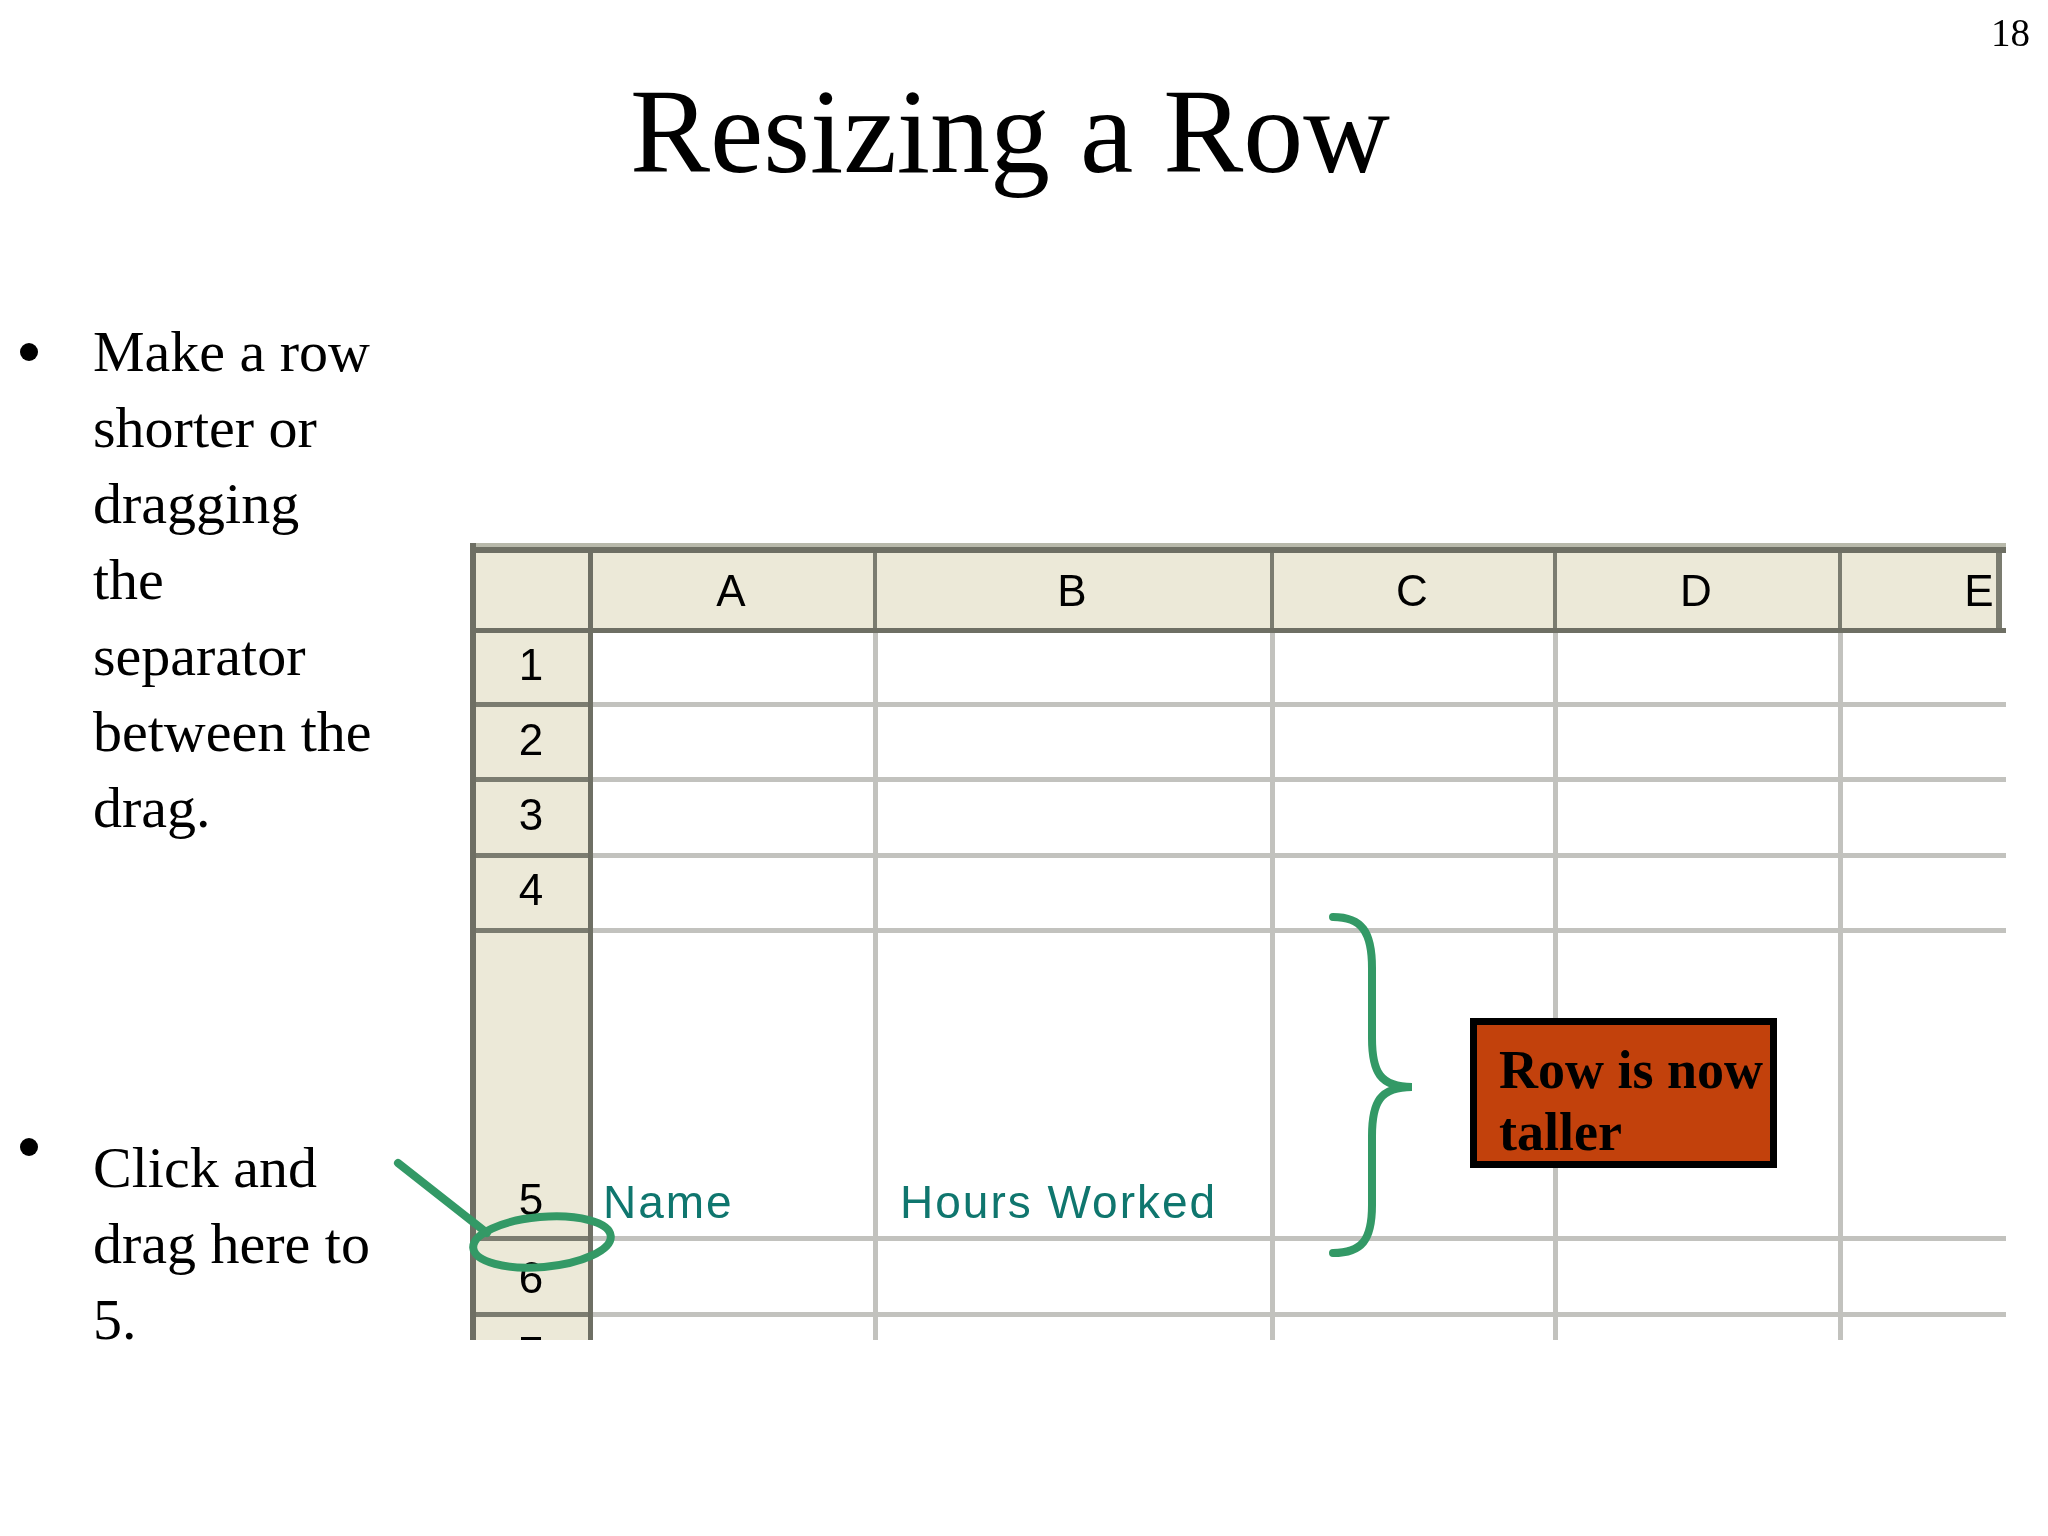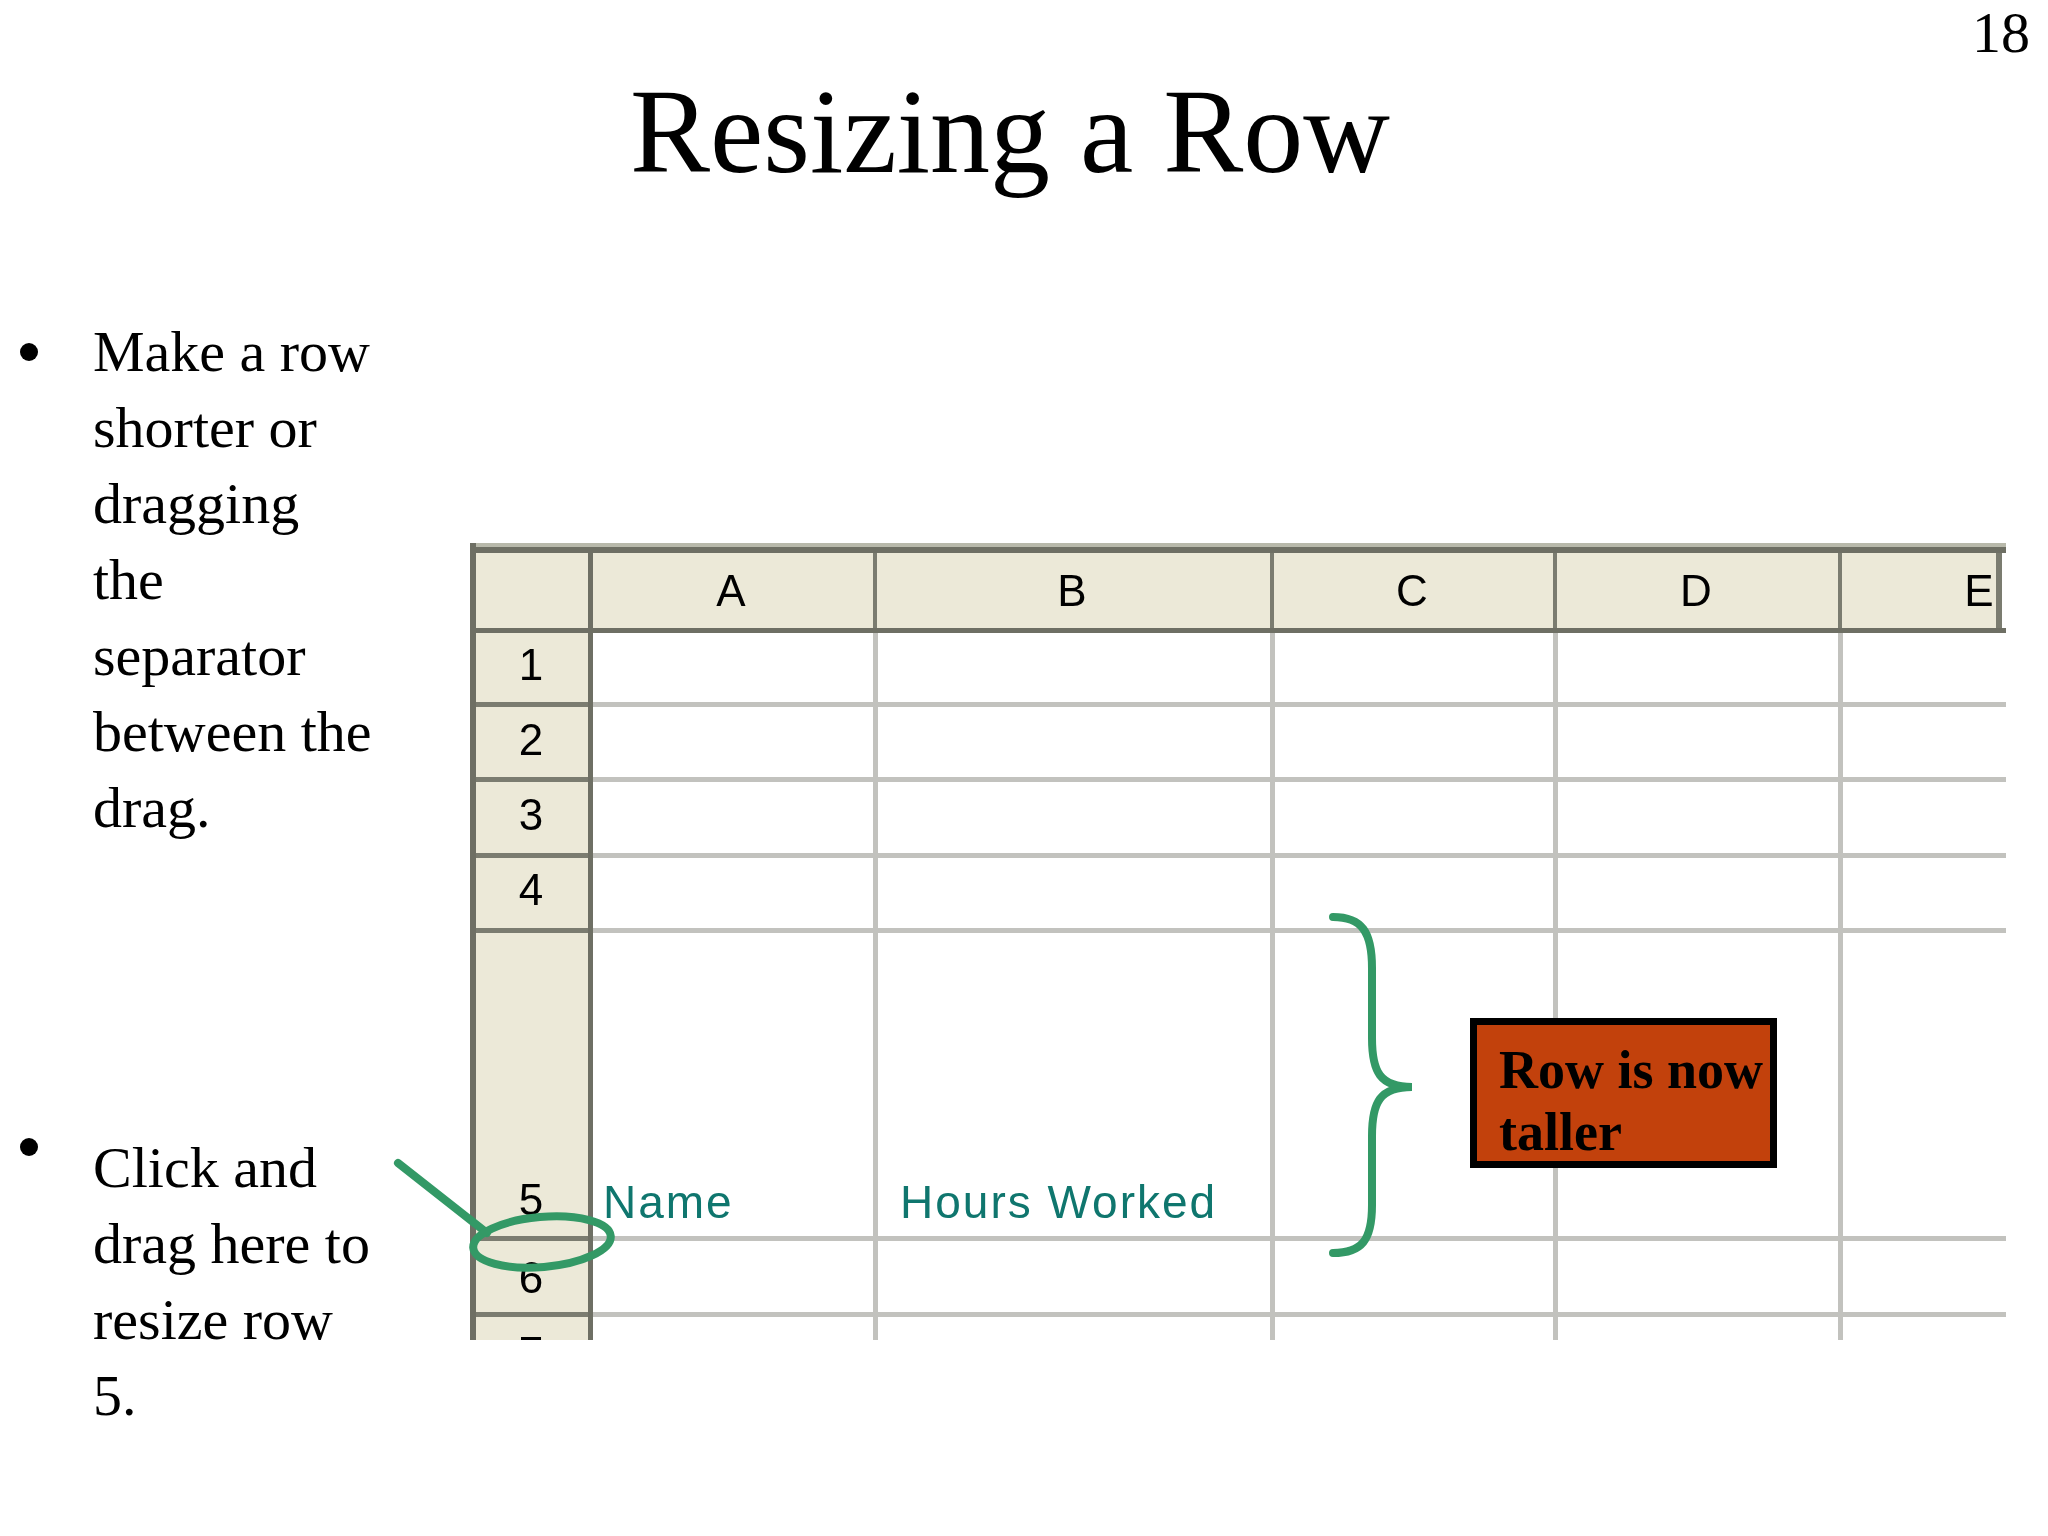--- a/index.html
+++ b/index.html
@@ -11,21 +11,21 @@
     --callout-border:#000000;
     --text-color:#000000;
   }
   html,body{margin:0;padding:0;background:#fff;}
   .slide{
     position:relative;width:2048px;height:1536px;background:#ffffff;
     font-family:"Liberation Serif",serif;color:var(--text-color,#000);
     overflow:hidden;
   }
   .page-number{
-    position:absolute;top:8px;right:18px;font-size:58px;line-height:50px;text-align:right;
+    position:absolute;top:8px;right:18px;font-size:39px;line-height:50px;text-align:right;
   }
   .title{
     position:absolute;top:62px;left:0;width:2020px;margin:0;
     text-align:center;font-size:120px;font-weight:400;line-height:140px;
   }
   .bullet-dot{
     position:absolute;width:18px;height:18px;border-radius:50%;
     background:#000;
   }
   .dot-1{left:20px;top:343px;}
@@ -118,21 +118,20 @@
     <div class="bline">the</div>
     <div class="bline">separator</div>
     <div class="bline">between the</div>
     <div class="bline">drag.</div>
   </div>
 
   <span class="bullet-dot dot-2"></span>
   <div class="bullet-text bullet-2">
     <div class="bline">Click and</div>
     <div class="bline">drag here to</div>
-    <div class="bline">resize row</div>
     <div class="bline">5.</div>
   </div>
 
   <div class="sheet">
     <div class="header-band"></div>
     <div class="rowheader-col"></div>
 
     <div class="vgrid" style="left:403px"></div>
     <div class="vgrid" style="left:800px"></div>
     <div class="vgrid" style="left:1083px"></div>

